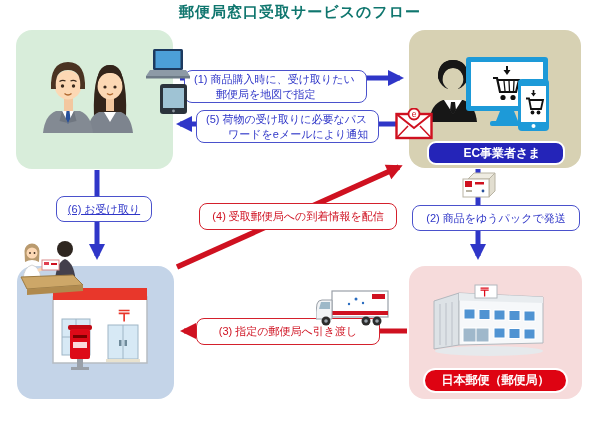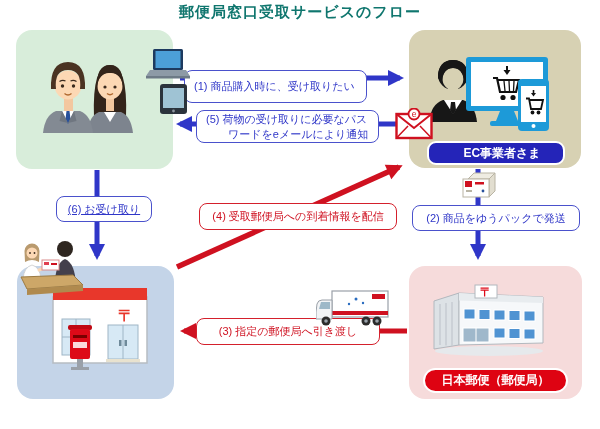--- a/index.html
+++ b/index.html
@@ -62,20 +62,21 @@
 
   <div class="pill" style="left:427px;top:141px;width:138px;height:24px;background:#2424b8;border-radius:9px;font-size:12px;padding-left:12px;">
     <span>EC事業者さま</span>
   </div>
   <div class="pill" style="left:423px;top:368px;width:145px;height:25px;background:#de0312;border-radius:13px;font-size:12px;">
     <span>日本郵便（郵便局）</span>
   </div>
 
   <div class="step blue twol" style="left:184px;top:62px;width:183px;height:33px;margin-top:8px;">
     <span class="l1">(1) 商品購入時に、受け取りたい</span>
+    <span class="l2">郵便局を地図で指定</span>
   </div>
   <div class="step blue twol" style="left:196px;top:110px;width:183px;height:33px;">
     <span class="l1">(5) 荷物の受け取りに必要なパス</span>
     <span class="l2">ワードをeメールにより通知</span>
   </div>
   <div class="step blue" style="left:56px;top:196px;width:96px;height:26px;text-decoration:underline;">
     <span class="l1">(6) お受け取り</span>
   </div>
   <div class="step red" style="left:199px;top:203px;width:198px;height:27px;">
     <span class="l1">(4) 受取郵便局への到着情報を配信</span>

